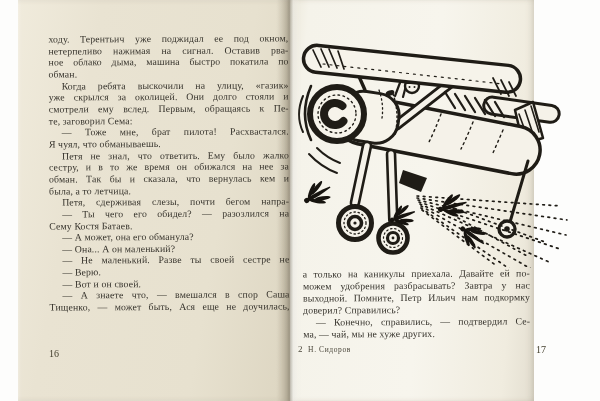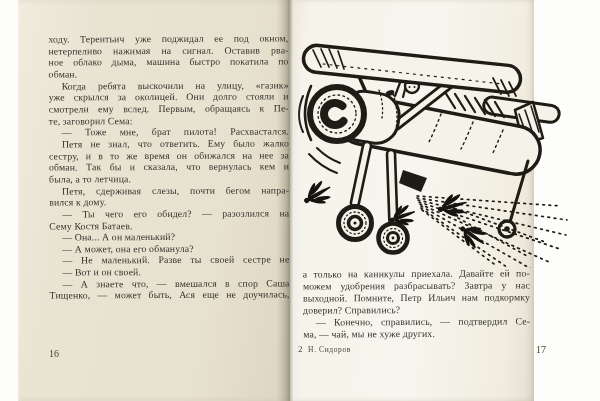--- a/index.html
+++ b/index.html
@@ -48,31 +48,32 @@
     <div class="tcol tcol-l">
       <div class="ln j">ходу. Терентьич уже поджидал ее под окном,</div>
       <div class="ln j">нетерпеливо нажимая на сигнал. Оставив рва-</div>
       <div class="ln j">ное облако дыма, машина быстро покатила по</div>
       <div class="ln">обман.</div>
       <div class="ln i j">Когда ребята выскочили на улицу, «газик»</div>
       <div class="ln j">уже скрылся за околицей. Они долго стояли и</div>
       <div class="ln j">смотрели ему вслед. Первым, обращаясь к Пе-</div>
       <div class="ln">те, заговорил Сема:</div>
       <div class="ln i j">— Тоже мне, брат пилота! Расхвастался.</div>
+      <div class="ln">Я чуял, что обманываешь.</div>
       <div class="ln i j">Петя не знал, что ответить. Ему было жалко</div>
       <div class="ln j">сестру, и в то же время он обижался на нее за</div>
       <div class="ln j">обман. Так бы и сказала, что вернулась кем и</div>
       <div class="ln">была, а то летчица.</div>
       <div class="ln i j">Петя, сдерживая слезы, почти бегом напра-</div>
-      <div class="ln">вился к дому.</div>
       <div class="ln i j">— Ты чего его обидел? — разозлился на</div>
       <div class="ln">Сему Костя Батаев.</div>
+      <div class="ln i">— А может, она его обманула?</div>
       <div class="ln i">— Она... А он маленький?</div>
-      <div class="ln i">— А может, она его обманула?</div>
       <div class="ln i j">— Не маленький. Разве ты своей сестре не</div>
+      <div class="ln i">— Верю.</div>
       <div class="ln i">— Вот и он своей.</div>
       <div class="ln i j">— А знаете что, — вмешался в спор Саша</div>
       <div class="ln j">Тищенко, — может быть, Ася еще не доучилась,</div>
     </div>
     <div class="pagenum pn-l">16</div>
   </div>
 
   <div class="page page-right">
 
     <svg class="illu" width="288" height="232" viewBox="0 0 288 232">

